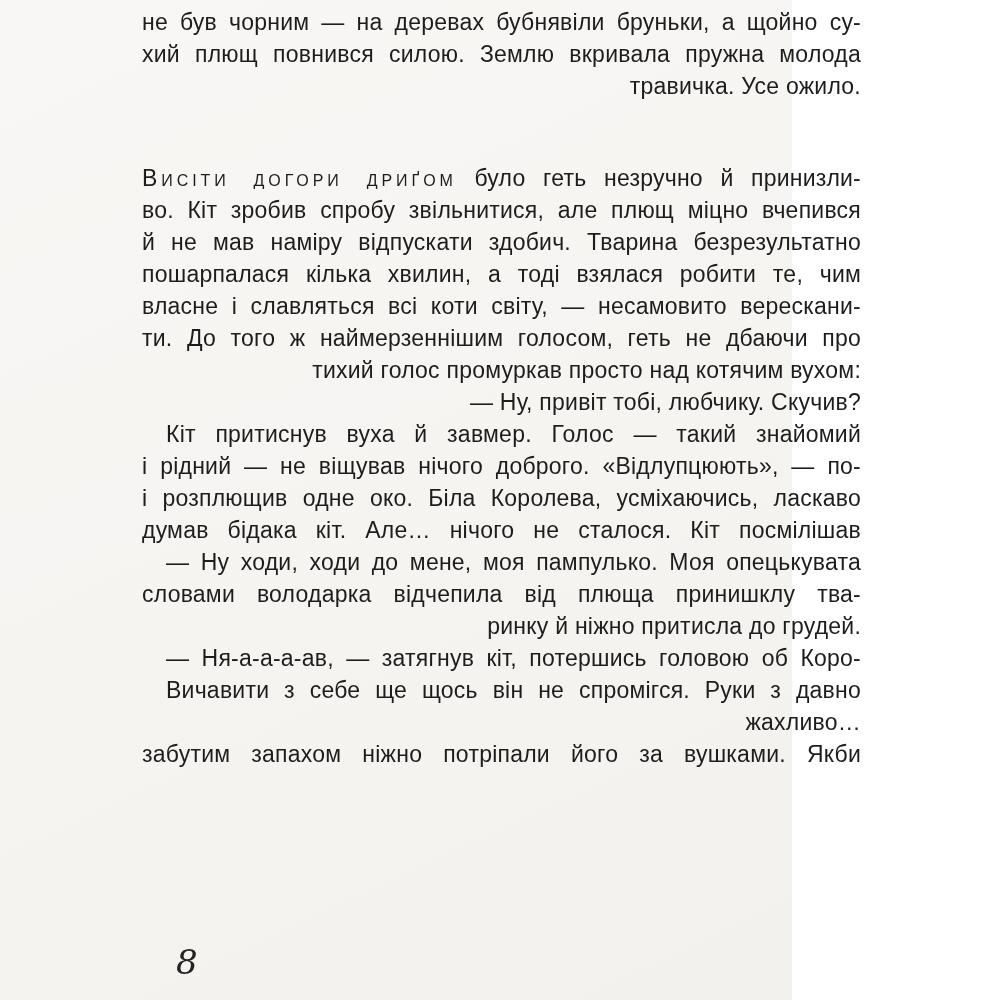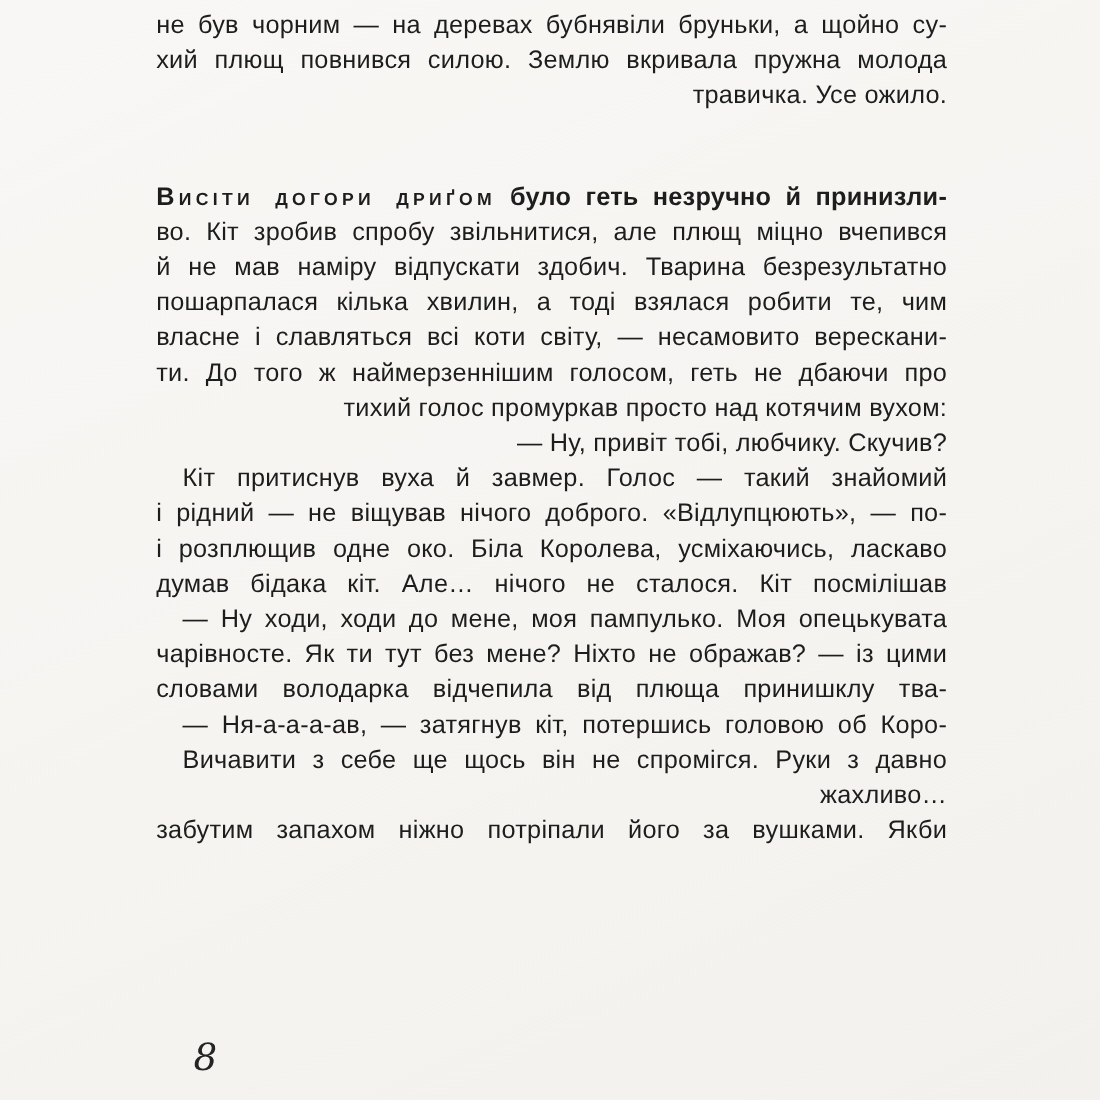--- a/index.html
+++ b/index.html
@@ -4,21 +4,21 @@
 <style>
   html, body {
     margin: 0;
     padding: 0;
     width: 1000px;
     height: 1000px;
     overflow: hidden;
   }
   .book-page {
     position: relative;
-    width: 1000px;
+    width: 792px;
     height: 1000px;
     background: linear-gradient(155deg, #f8f7f5 0%, #f5f4f1 55%, #f2f1ee 100%);
     font-family: "Liberation Sans", sans-serif;
     color: #1d1d1d;
   }
   .text-block {
     position: absolute;
     left: 142px;
     top: 6px;
     width: 719px;
@@ -31,21 +31,20 @@
   }
   .line.j {
     text-align: justify;
     text-align-last: justify;
   }
   .line.ind {
     text-indent: 24px;
   }
   .line.gap {
     margin-top: 60px;
-    font-weight: bold;
   }
   .smallcaps {
     font-variant: small-caps;
     letter-spacing: 0.17em;
     word-spacing: 0.12em;
   }
   .page-number {
     position: absolute;
     left: 176px;
     top: 942px;
@@ -69,21 +68,21 @@
       <div class="line j">пошарпалася кілька хвилин, а тоді взялася робити те, чим</div>
       <div class="line j">власне і славляться всі коти світу, — несамовито верескани-</div>
       <div class="line j">ти. До того ж наймерзеннішим голосом, геть не дбаючи про</div>
       <div class="line">тихий голос промуркав просто над котячим вухом:</div>
       <div class="line ind">— Ну, привіт тобі, любчику. Скучив?</div>
       <div class="line j ind">Кіт притиснув вуха й завмер. Голос — такий знайомий</div>
       <div class="line j">і рідний — не віщував нічого доброго. «Відлупцюють», — по-</div>
       <div class="line j">і розплющив одне око. Біла Королева, усміхаючись, ласкаво</div>
       <div class="line j">думав бідака кіт. Але… нічого не сталося. Кіт посмілішав</div>
       <div class="line j ind">— Ну ходи, ходи до мене, моя пампулько. Моя опецькувата</div>
-      <div class="line j">чарівносте. Як ти тут без мене? Ніхто не ображав? — із цими</div>
       <div class="line j">словами володарка відчепила від плюща принишклу тва-</div>
+      <div class="line">ринку й ніжно притисла до грудей.</div>
       <div class="line j ind">— Ня-а-а-а-ав, — затягнув кіт, потершись головою об Коро-</div>
       <div class="line j ind">Вичавити з себе ще щось він не спромігся. Руки з давно</div>
       <div class="line">жахливо…</div>
       <div class="line j">забутим запахом ніжно потріпали його за вушками. Якби</div>
     </div>
   <div class="page-number">8</div>
 </div>
 
 </body></html>

